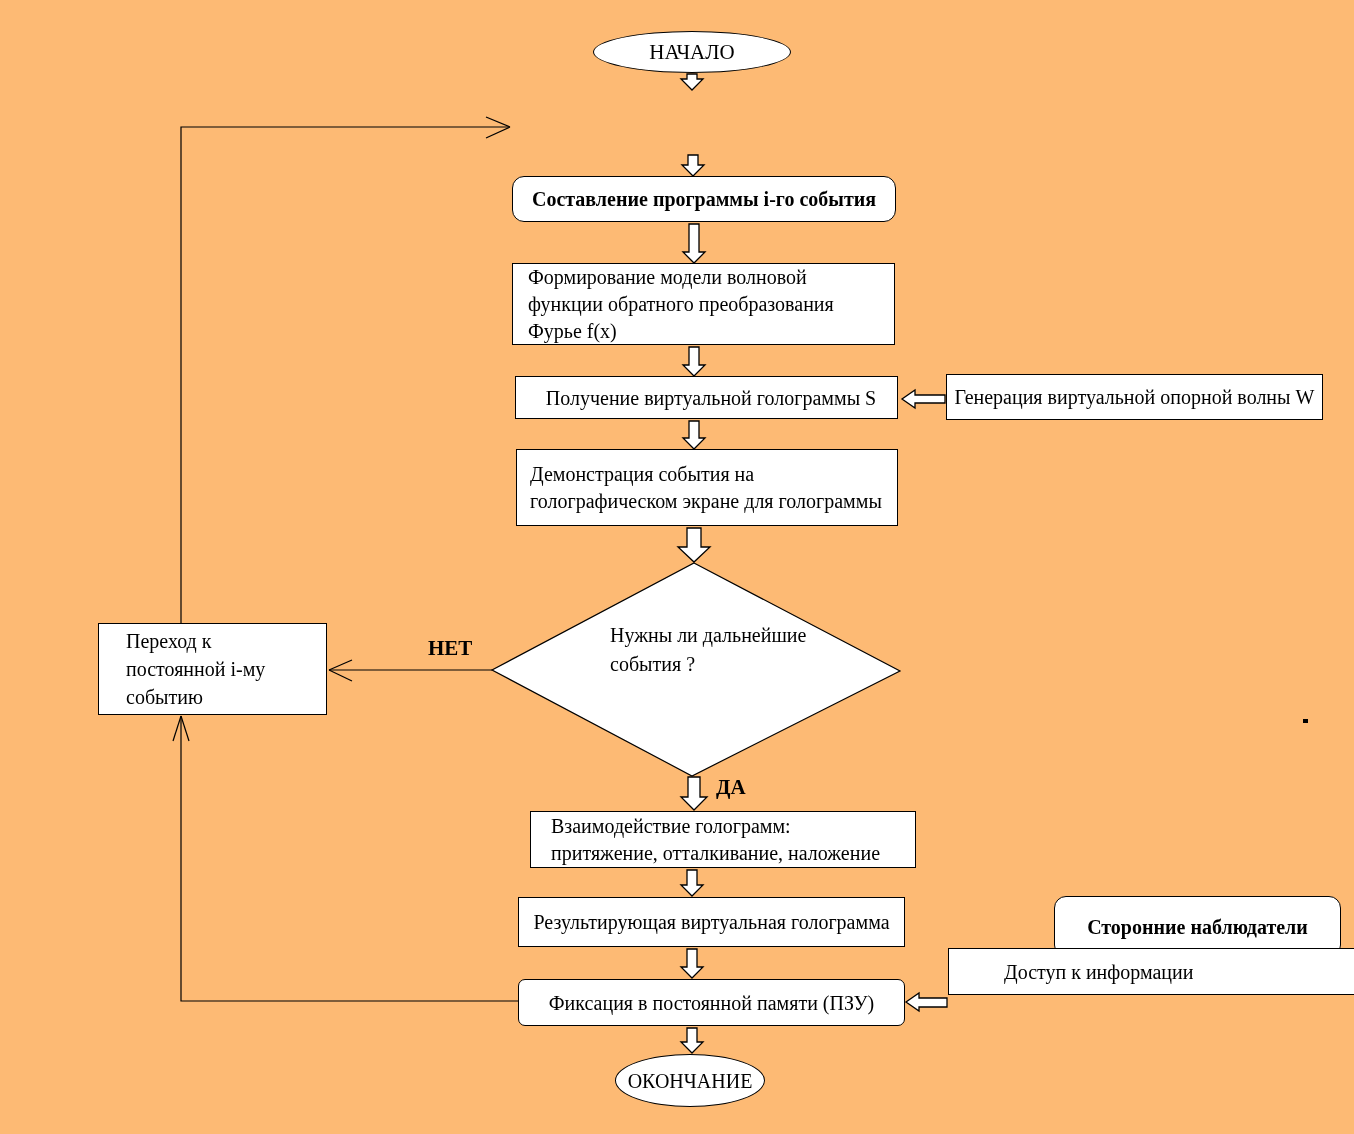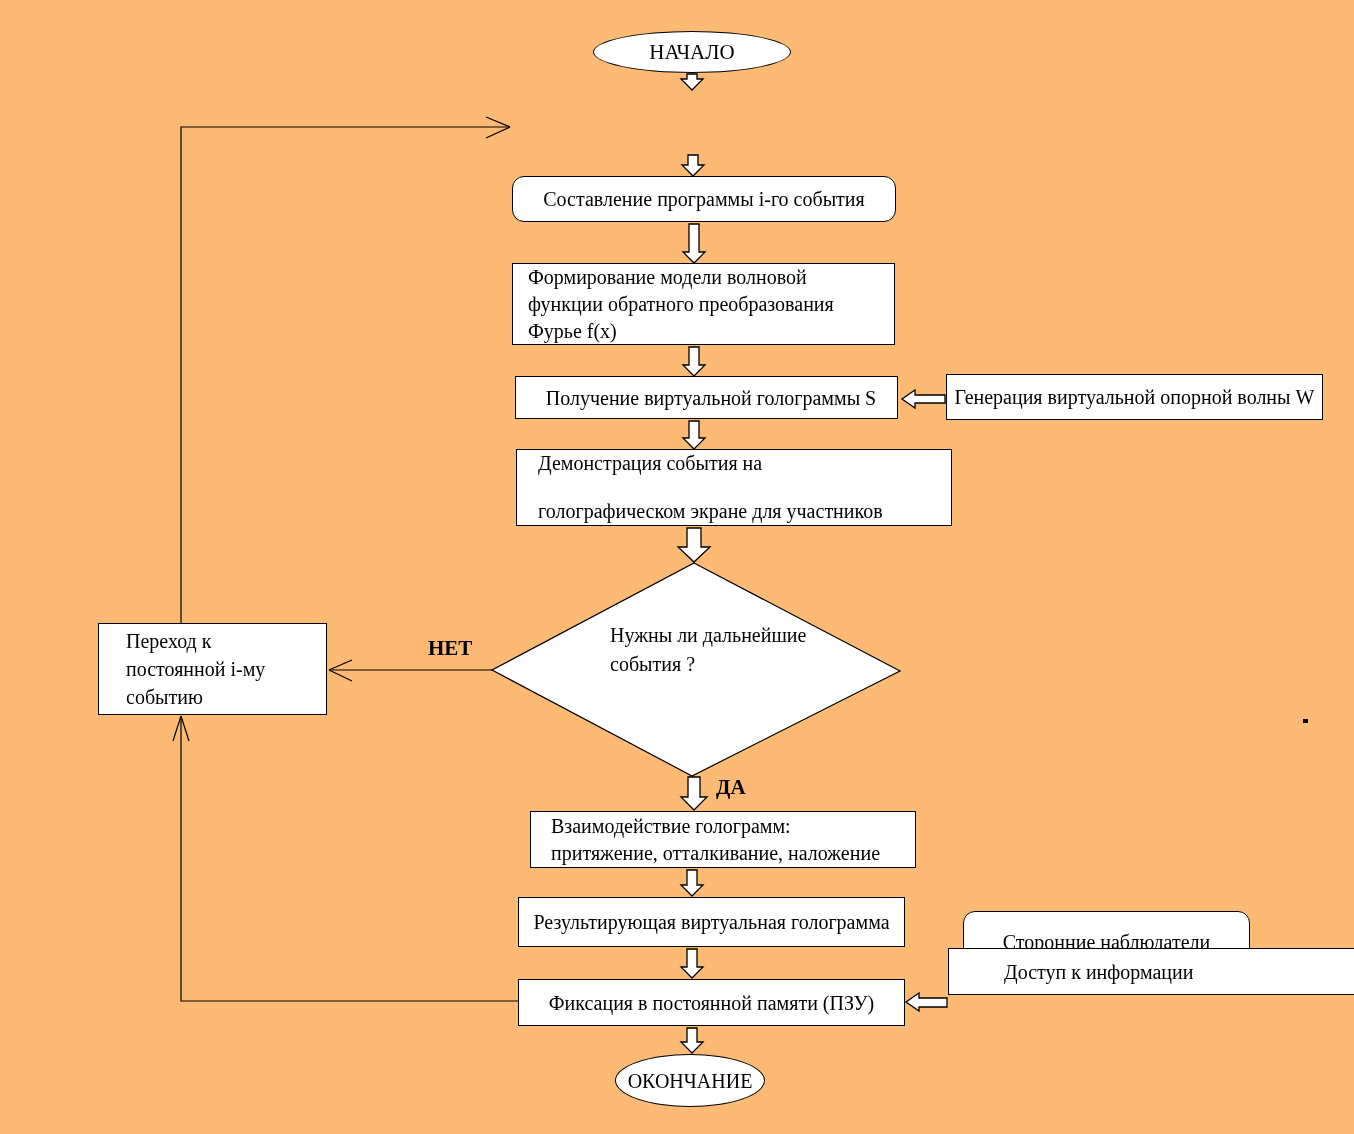--- a/index.html
+++ b/index.html
@@ -14,21 +14,21 @@
   #wires{position:absolute;left:0;top:0;width:1354px;height:1134px;}
   .node{
     position:absolute;box-sizing:border-box;
     background:#fff;border:1.6px solid #000;
     font-size:20px;line-height:26px;
     display:flex;flex-direction:column;justify-content:center;
   }
   .node.center{align-items:center;text-align:center;}
   .node.leftalign{align-items:flex-start;text-align:left;}
   .ellipse{border-radius:50%;}
-  .rounded{border-radius:12px;}
+  .rounded{border-radius:12px;font-weight:bold;}
   .plain{border:none;background:transparent;}
   .line{white-space:nowrap;}
   .edge-label{
     position:absolute;font-size:21px;background:transparent;font-weight:bold;
   }
 </style>
 </head>
 <body>
 
 <div id="canvas">
@@ -88,23 +88,23 @@
   </div>
 
   <div class="node center" style="left:515px;top:376px;width:383px;height:43px;padding-left:9px;">
     <span class="line">Получение виртуальной голограммы S</span>
   </div>
 
   <div class="node center" style="left:946px;top:374px;width:377px;height:46px;">
     <span class="line">Генерация виртуальной опорной волны W</span>
   </div>
 
-  <div class="node leftalign" style="left:516px;top:449px;width:436px;height:77px;padding-left:21px;line-height:27px;justify-content:space-between;">
+  <div class="node leftalign" style="left:516px;top:449px;width:382px;height:77px;padding-left:13px;line-height:27px;">
     <span class="line">Демонстрация события на</span>
-    <span class="line">голографическом экране для участников</span>
+    <span class="line">голографическом экране для голограммы</span>
   </div>
 
   <div class="node plain leftalign" style="left:610px;top:620px;width:250px;height:60px;line-height:29px;">
     <span class="line">Нужны ли дальнейшие</span>
     <span class="line">события ?</span>
   </div>
 
   <div class="edge-label" style="left:428px;top:636px;">НЕТ</div>
   <div class="edge-label" style="left:716px;top:775px;">ДА</div>
 
@@ -116,25 +116,25 @@
 
   <div class="node leftalign" style="left:530px;top:811px;width:386px;height:57px;padding-left:20px;line-height:27px;">
     <span class="line">Взаимодействие голограмм:</span>
     <span class="line">притяжение, отталкивание, наложение</span>
   </div>
 
   <div class="node center" style="left:518px;top:897px;width:387px;height:50px;">
     <span class="line">Результирующая виртуальная голограмма</span>
   </div>
 
-  <div class="node rounded center" style="left:963px;top:896px;width:287px;height:61px;border-width:1.4px;margin-top:15px;">
+  <div class="node rounded center" style="left:1054px;top:896px;width:287px;height:61px;border-width:1.4px;">
     <span class="line">Сторонние наблюдатели</span>
   </div>
 
-  <div class="node center" style="left:518px;top:979px;width:387px;height:47px;">
+  <div class="node center" style="left:518px;top:979px;width:387px;height:47px;border-radius:7px;">
     <span class="line">Фиксация в постоянной памяти (ПЗУ)</span>
   </div>
 
   <div class="node leftalign" style="left:948px;top:948px;width:443px;height:47px;padding-left:55px;">
     <span class="line">Доступ к информации</span>
   </div>
 
   <div class="node ellipse center" style="left:615px;top:1054px;width:150px;height:53px;border-width:1.2px;">
     <span class="line">ОКОНЧАНИЕ</span>
   </div>

